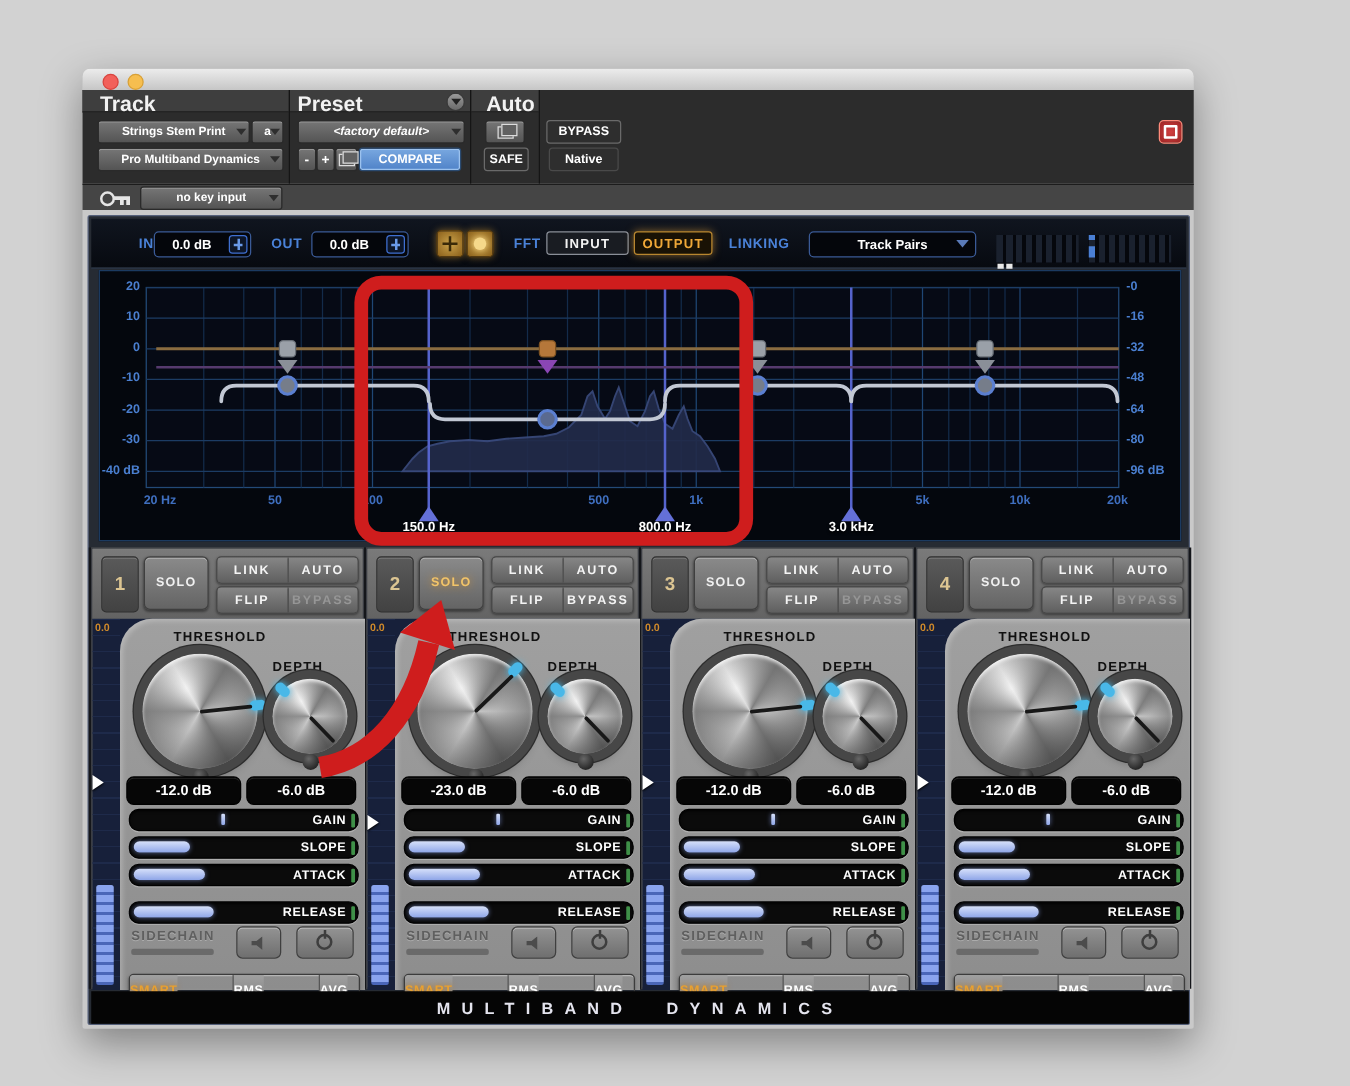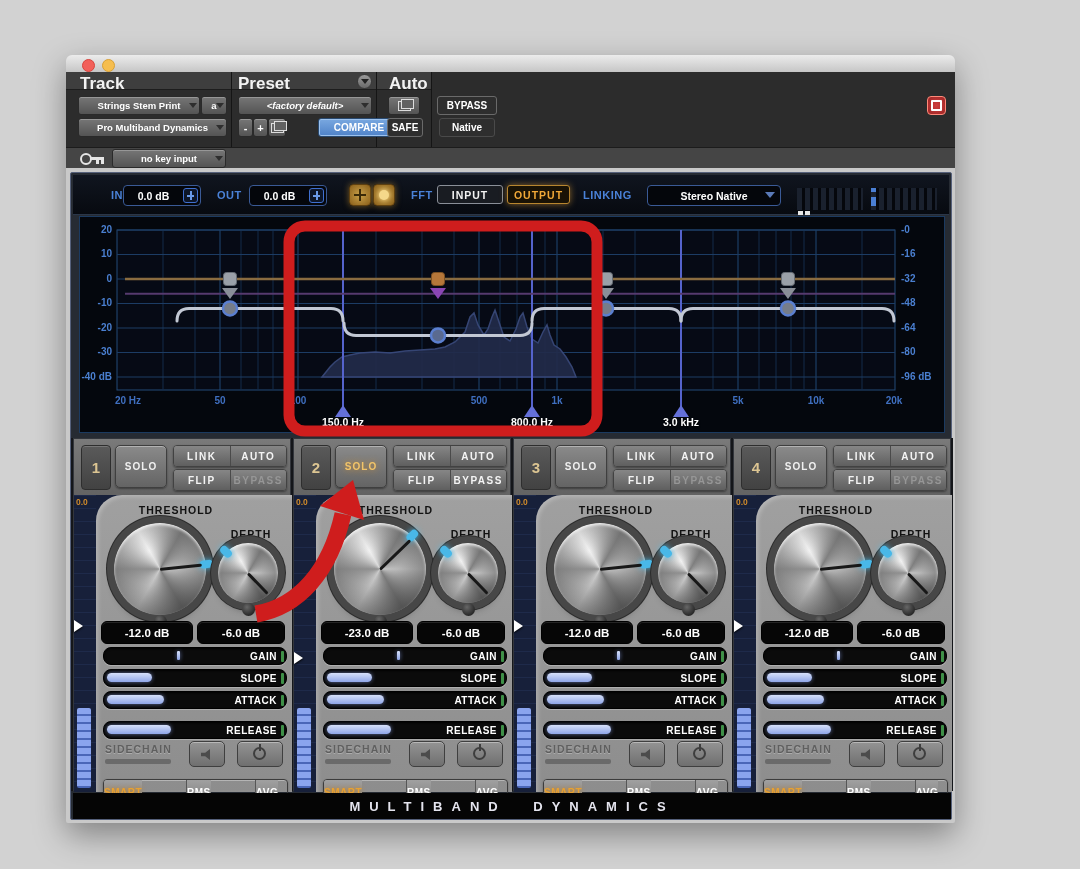--- a/index.html
+++ b/index.html
@@ -106,21 +106,21 @@
        background-image:repeating-linear-gradient(#1e2a4a 0 1px,transparent 1px 13px);}
   .mtop{position:absolute;left:2px;top:2px;color:#d08a2a;font-size:8.5px;font-weight:bold;}
   .mbar{position:absolute;left:3px;bottom:4px;width:14px;height:27%;
        background:repeating-linear-gradient(#8aa4ee 0 6px,#4a66b8 6px 8px);border-radius:2px;}
   .mmark{position:absolute;left:0;width:0;height:0;border-top:6px solid transparent;border-bottom:6px solid transparent;
        border-left:9px solid #fff;filter:drop-shadow(0 1px 1px #000);}
   .content{position:absolute;left:22px;top:0;width:196px;height:100%;
        background:linear-gradient(#a0a0a0,#8d8d8d);border-top-left-radius:26px;box-shadow:inset 2px 2px 4px rgba(255,255,255,.25);}
   .lbl{position:absolute;color:#111;font-weight:bold;font-size:10.5px;letter-spacing:1px;}
   .lbl.th{left:10px;top:9px;width:140px;text-align:center;}
-  .lbl.dp{left:122px;top:33px;width:66px;text-align:center;}
+  .lbl.dp{left:122px;top:33px;width:66px;}
   .knob{position:absolute;border-radius:50%;
        background:conic-gradient(from 210deg,#e9e9e9,#9e9e9e 60deg,#f2f2f2 120deg,#8e8e8e 180deg,#e2e2e2 240deg,#949494 300deg,#e9e9e9),
        radial-gradient(circle at 38% 30%,#ffffff,#d0d0d0 40%,#909090 75%,#6a6a6a);
        background-blend-mode:multiply;
        box-shadow:0 0 0 7px #474747,0 0 0 8px #2c2c2c,0 6px 9px rgba(0,0,0,.45),inset 0 2px 3px rgba(255,255,255,.8);}
   .knob.big{left:18px;top:28px;width:92px;height:92px;}
   .knob.small{left:122px;top:48px;width:60px;height:60px;}
   .kline{position:absolute;left:50%;top:50%;width:46%;height:3px;margin-top:-1.5px;background:#181818;
        border-radius:2px;transform-origin:0 50%;}
   .krot{position:absolute;inset:-5px;}
@@ -215,21 +215,21 @@
     </div>
     <div class="smallbtn" style="left:172px;top:46px;width:13px;">
       <span>-</span>
     </div>
     <div class="smallbtn" style="left:187px;top:46px;width:13px;">
       <span>+</span>
     </div>
     <div class="smallbtn" style="left:202px;top:46px;width:16px;">
       <i class="copy-ico"></i>
     </div>
-    <div class="compare" style="left:221px;top:46px;width:80px;margin-left:31px;">
+    <div class="compare" style="left:221px;top:46px;width:80px;">
       <span>COMPARE</span>
     </div>
 
     <div class="smallbtn" style="left:322px;top:24px;width:30px;">
       <i class="copy-ico"></i>
     </div>
     <div class="darkbtn" style="left:321px;top:46px;width:34px;height:17px;">
       <span>SAFE</span>
     </div>
 
@@ -280,21 +280,21 @@
         </div>
       <span class="blab" style="left:338px;">FFT</span>
       <div class="fftbtn input" style="left:364px;width:66px;">
         <span>INPUT</span>
       </div>
       <div class="fftbtn output" style="left:434px;width:63px;">
         <span>OUTPUT</span>
       </div>
       <span class="blab" style="left:510px;">LINKING</span>
       <div class="linkdd" style="left:574px;">
-        <span>Stereo Native</span>
+        <span>Track Pairs</span>
           <i class="tri"></i>
       </div>
       <div class="mcluster" style="left:724px;">
         <i class="msq" style="left:1px;"></i>
           <i class="msq" style="left:8px;"></i>
       </div>
       <div class="mcluster" style="left:798px;">
         <i class="mblue1"></i>
           <i class="mblue2"></i>
       </div>

